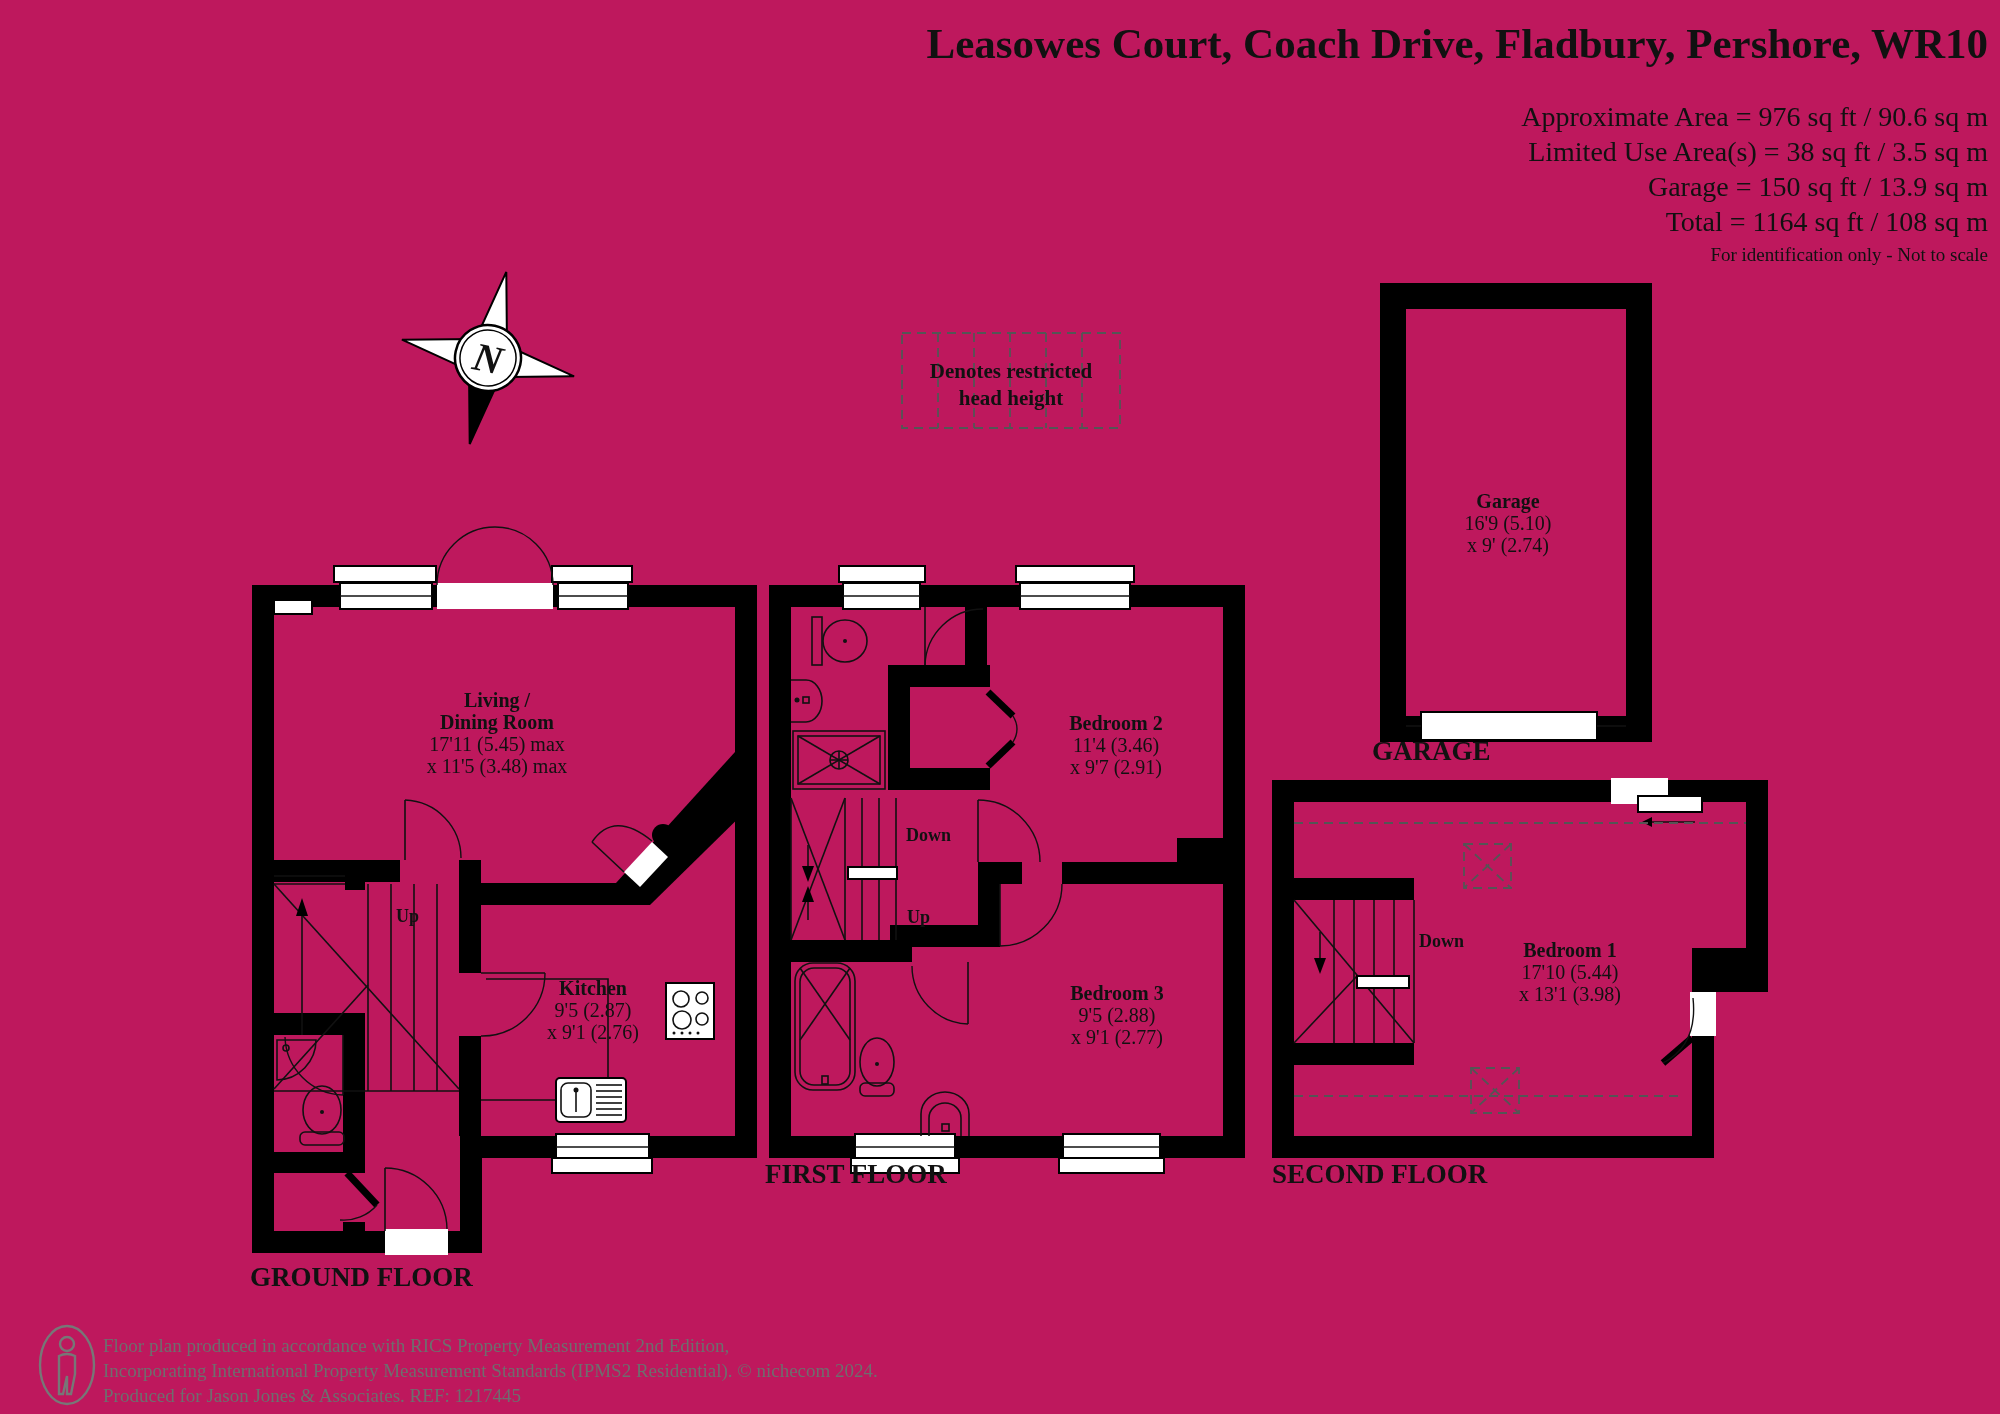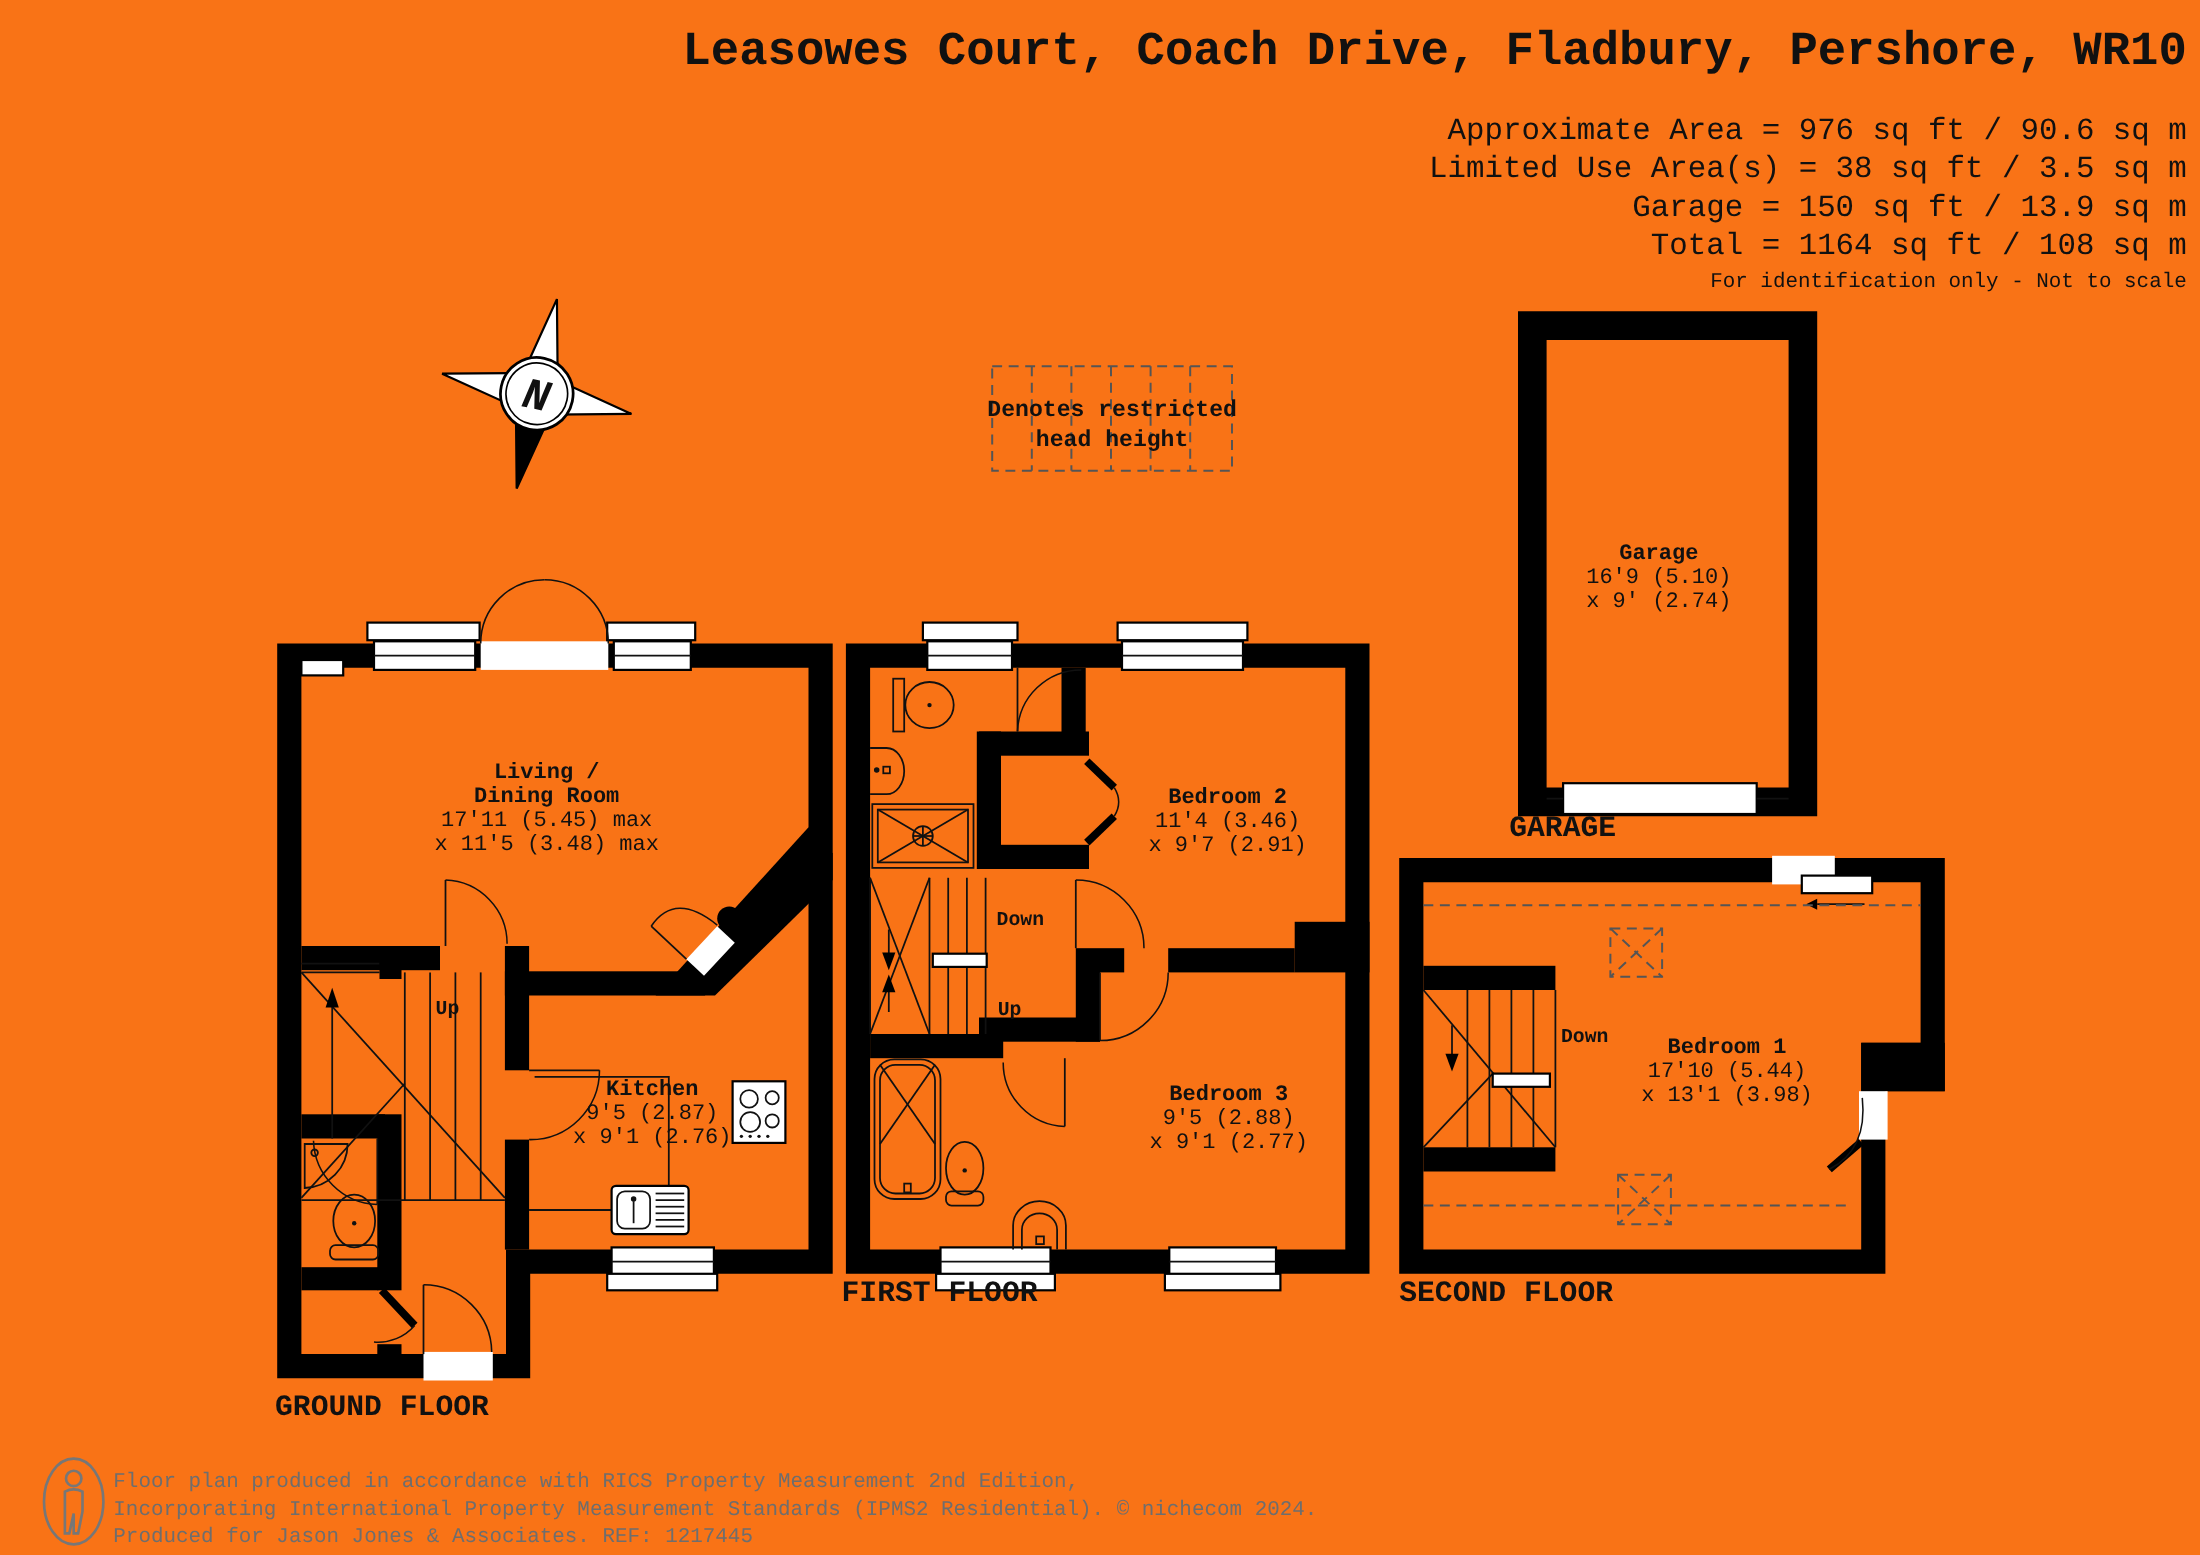--- a/index.html
+++ b/index.html
@@ -1,17 +1,17 @@
 <!DOCTYPE html>
 <html><head>
 <meta charset="utf-8">
 <style>
   html,body{margin:0;padding:0;background:#fff;}
-  .page{position:relative;width:2000px;height:1414px;background:#f97316;overflow:hidden;
-        font-family:Liberation Mono, monospace;}
+  .page{position:relative;width:2000px;height:1414px;background:#be185d;overflow:hidden;
+        font-family:Liberation Serif, serif;}
   svg text{fill:#111;}
   .t-title{font-size:43px;font-weight:bold;}
   .t-area{font-size:28px;}
   .t-disc{font-size:19px;}
   .t-room{font-size:20px;font-weight:bold;}
   .t-dim{font-size:20px;}
   .t-floor{font-size:27px;font-weight:bold;}
   .t-stair{font-size:18px;font-weight:bold;}
   .t-legend{font-size:21px;font-weight:bold;}
   .t-foot{font-size:19px;fill:#6e6e6e;}

